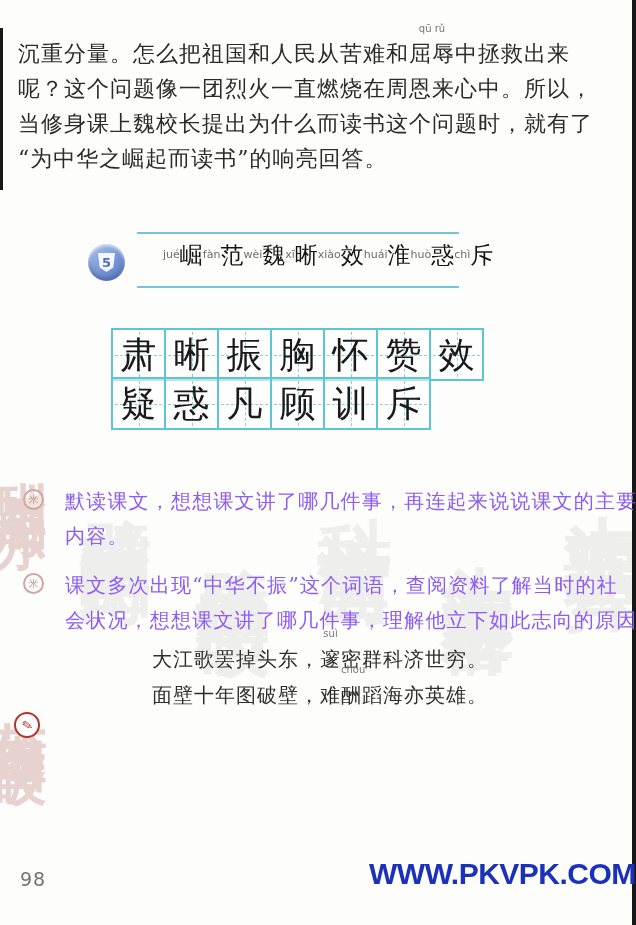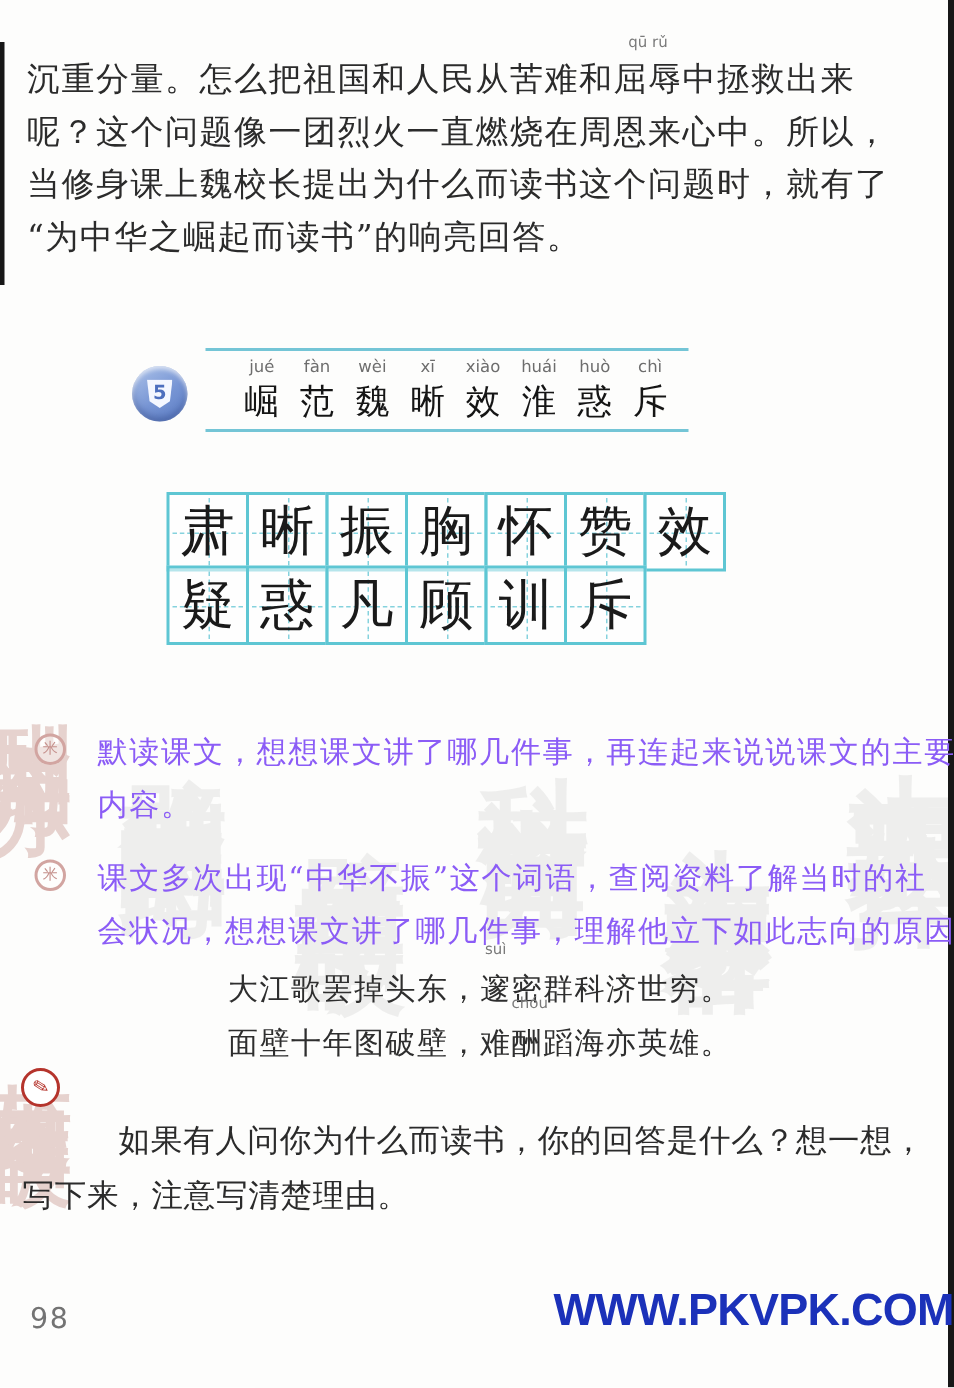--- a/index.html
+++ b/index.html
@@ -34,21 +34,21 @@
   .rw{position:relative;display:inline-block;}
   .rw .rt{position:absolute;left:0;top:-12px;width:100%;text-align:center;
           font-family:"DejaVu Sans","Liberation Sans",sans-serif;font-size:10px;
           letter-spacing:0;color:#7a7a7a;line-height:10px;white-space:nowrap;}
 
   
   .wordlist{position:absolute;left:137px;top:232px;width:322px;height:56px;
             border-top:2px solid #74c5d6;border-bottom:2px solid #74c5d6;
             display:flex;justify-content:space-between;align-items:flex-start;
             padding:4px 14px 0 26px;box-sizing:border-box;}
-  .wl-item{display:flex;flex-direction:column;align-items:center;}
+  .wl-item{display:flex;flex-direction:row;align-items:center;}
   .wl-py{font-family:"DejaVu Sans","Liberation Sans",sans-serif;font-size:11px;
          color:#6d6d6d;line-height:13px;}
   .wl-ch{font-size:23px;color:#151515;line-height:30px;margin-top:2px;}
 
   .badge5{position:absolute;left:88px;top:244px;width:37px;height:37px;border-radius:50%;
           background:linear-gradient(145deg,#aec4ea 0%,#7795d4 55%,#5b7cc4 100%);
           box-shadow:inset 0 2px 3px rgba(255,255,255,.65),inset 0 -3px 5px rgba(30,50,110,.35);
           display:flex;align-items:center;justify-content:center;}
   .badge5 .shield{width:17px;height:19px;background:#f4f7ff;
           clip-path:polygon(0 0,100% 0,90% 76%,50% 100%,10% 76%);
@@ -229,22 +229,18 @@
     <div class="poem">
       <div class="line"><span>大江歌罢掉头东，</span><span class="rw"><span class="rt">suì</span><span>邃</span></span><span>密群科济世穷。</span></div>
       <div class="line"><span>面壁十年图破壁，难</span><span class="rw"><span class="rt">chóu</span><span>酬</span></span><span>蹈海亦英雄。</span></div>
     </div>
 
     <div class="practice-head">
       <span class="pen-circle">
           <span class="pen-glyph">✎</span>
         </span>
     </div>
-    <div class="practice-text">
-      <div class="line indent">如果有人问你为什么而读书，你的回答是什么？想一想，</div>
-      <div class="line">写下来，注意写清楚理由。</div>
-    </div>
 
     <div class="page-num">98</div>
     <div class="site-mark">WWW.PKVPK.COM</div>
 
   </div>
 </div>
 
 </body></html>

